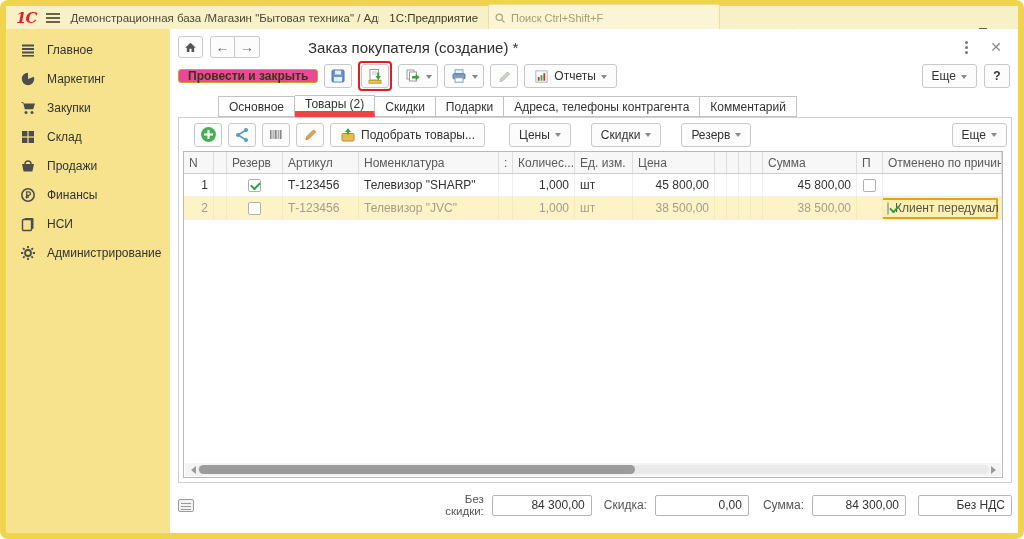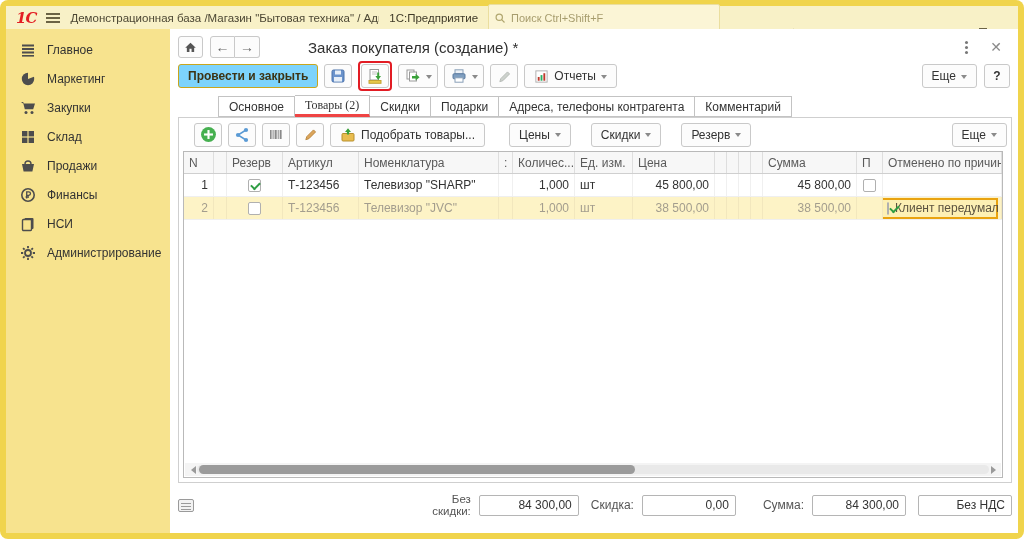--- a/index.html
+++ b/index.html
@@ -42,30 +42,30 @@
   .navgrp{display:inline-flex;margin-left:7px;}
   .navgrp .navbtn+.navbtn{border-left:none;border-radius:0 3px 3px 0;}
   .navgrp .navbtn:first-child{border-radius:3px 0 0 3px;}
   .form-title{margin-left:48px;font-size:15px;color:#2f2f2f;}
   .form-corner{margin-left:auto;display:flex;align-items:center;gap:22px;padding-right:8px;}
   .vdots{display:flex;flex-direction:column;gap:2px;cursor:pointer;}
   .vdots i{width:3px;height:3px;border-radius:50%;background:#777;}
   .form-x{color:#8a8a8a;font-size:14px;cursor:pointer;line-height:1;}
   
   .cmdbar{position:absolute;left:8px;top:34px;right:8px;height:26px;display:flex;align-items:center;gap:6px;}
-  .btn-postclose{background:#7dd3fc;border:1px solid #c9a61c;font-weight:bold;color:#3c3314;height:24px;}
+  .btn-postclose{background:#ec4899;border:1px solid #c9a61c;font-weight:bold;color:#3c3314;height:14px;}
   .redmark{border:2px solid #e21c24;border-radius:4px;padding:1px;display:inline-flex;}
   .cmd-right{margin-left:auto;display:flex;gap:7px;}
   .btn-q{width:26px;font-weight:bold;}
   
   .tabs{position:absolute;left:8px;top:66px;right:8px;height:22px;display:flex;align-items:flex-end;padding-left:40px;}
   .tab{height:21px;display:inline-flex;align-items:center;padding:0 10px;font-size:12px;color:#333;
        border:1px solid #c3c3c3;border-left:none;background:#fff;cursor:pointer;}
   .tab:first-child{border-left:1px solid #c3c3c3;}
-  .tab.active{height:22px;border-bottom:3px solid #ef4444;font-weight:normal;position:relative;z-index:2;font-family:Liberation Serif, serif;}
+  .tab.active{height:22px;border-bottom:6px solid #ef4444;font-weight:normal;position:relative;z-index:2;}
   
   .panel{position:absolute;left:8px;top:88px;right:6px;height:366px;border:1px solid #cfcfcf;background:#fff;}
   .ptoolbar{position:absolute;left:4px;top:3px;right:4px;height:27px;display:flex;align-items:center;gap:6px;padding-left:11px;}
   .ptb-right{margin-left:auto;}
   
   .tbl{position:absolute;left:4px;top:33px;right:8px;bottom:4px;border:1px solid #b9b9b9;overflow:hidden;background:#fff;}
   .trow{display:grid;grid-template-columns:30px 13px 56px 76px 140px 14px 62px 58px 82px 12px 12px 12px 12px 94px 26px 1fr;
         align-items:stretch;}
   .thead{height:22px;background:#f7f7f7;border-bottom:1px solid #cfcfcf;color:#5a5a5a;}
   .thead .tc{border-right:1px solid #dedede;display:flex;align-items:center;padding:0 5px;font-size:12px;overflow:hidden;white-space:nowrap;}
@@ -457,20 +457,20 @@
       </div>
     </div>
 
     <div class="footer">
       <span class="ft-ico"></span>
       <span class="ft-right">
         <span class="ft-label2">Без скидки:</span>
         <span class="field f-nodisc">84 300,00</span>
         <span style="margin-left:4px;">Скидка:</span>
         <span class="field f-disc">0,00</span>
-        <span style="margin-left:19px;">Сумма:</span>
+        <span style="margin-left:6px;">Сумма:</span>
         <span class="field f-sum">84 300,00</span>
         <span class="field f-vat" style="margin-left:4px;">Без НДС</span>
       </span>
     </div>
 
   </div>
 </div>
 
 </body></html>

